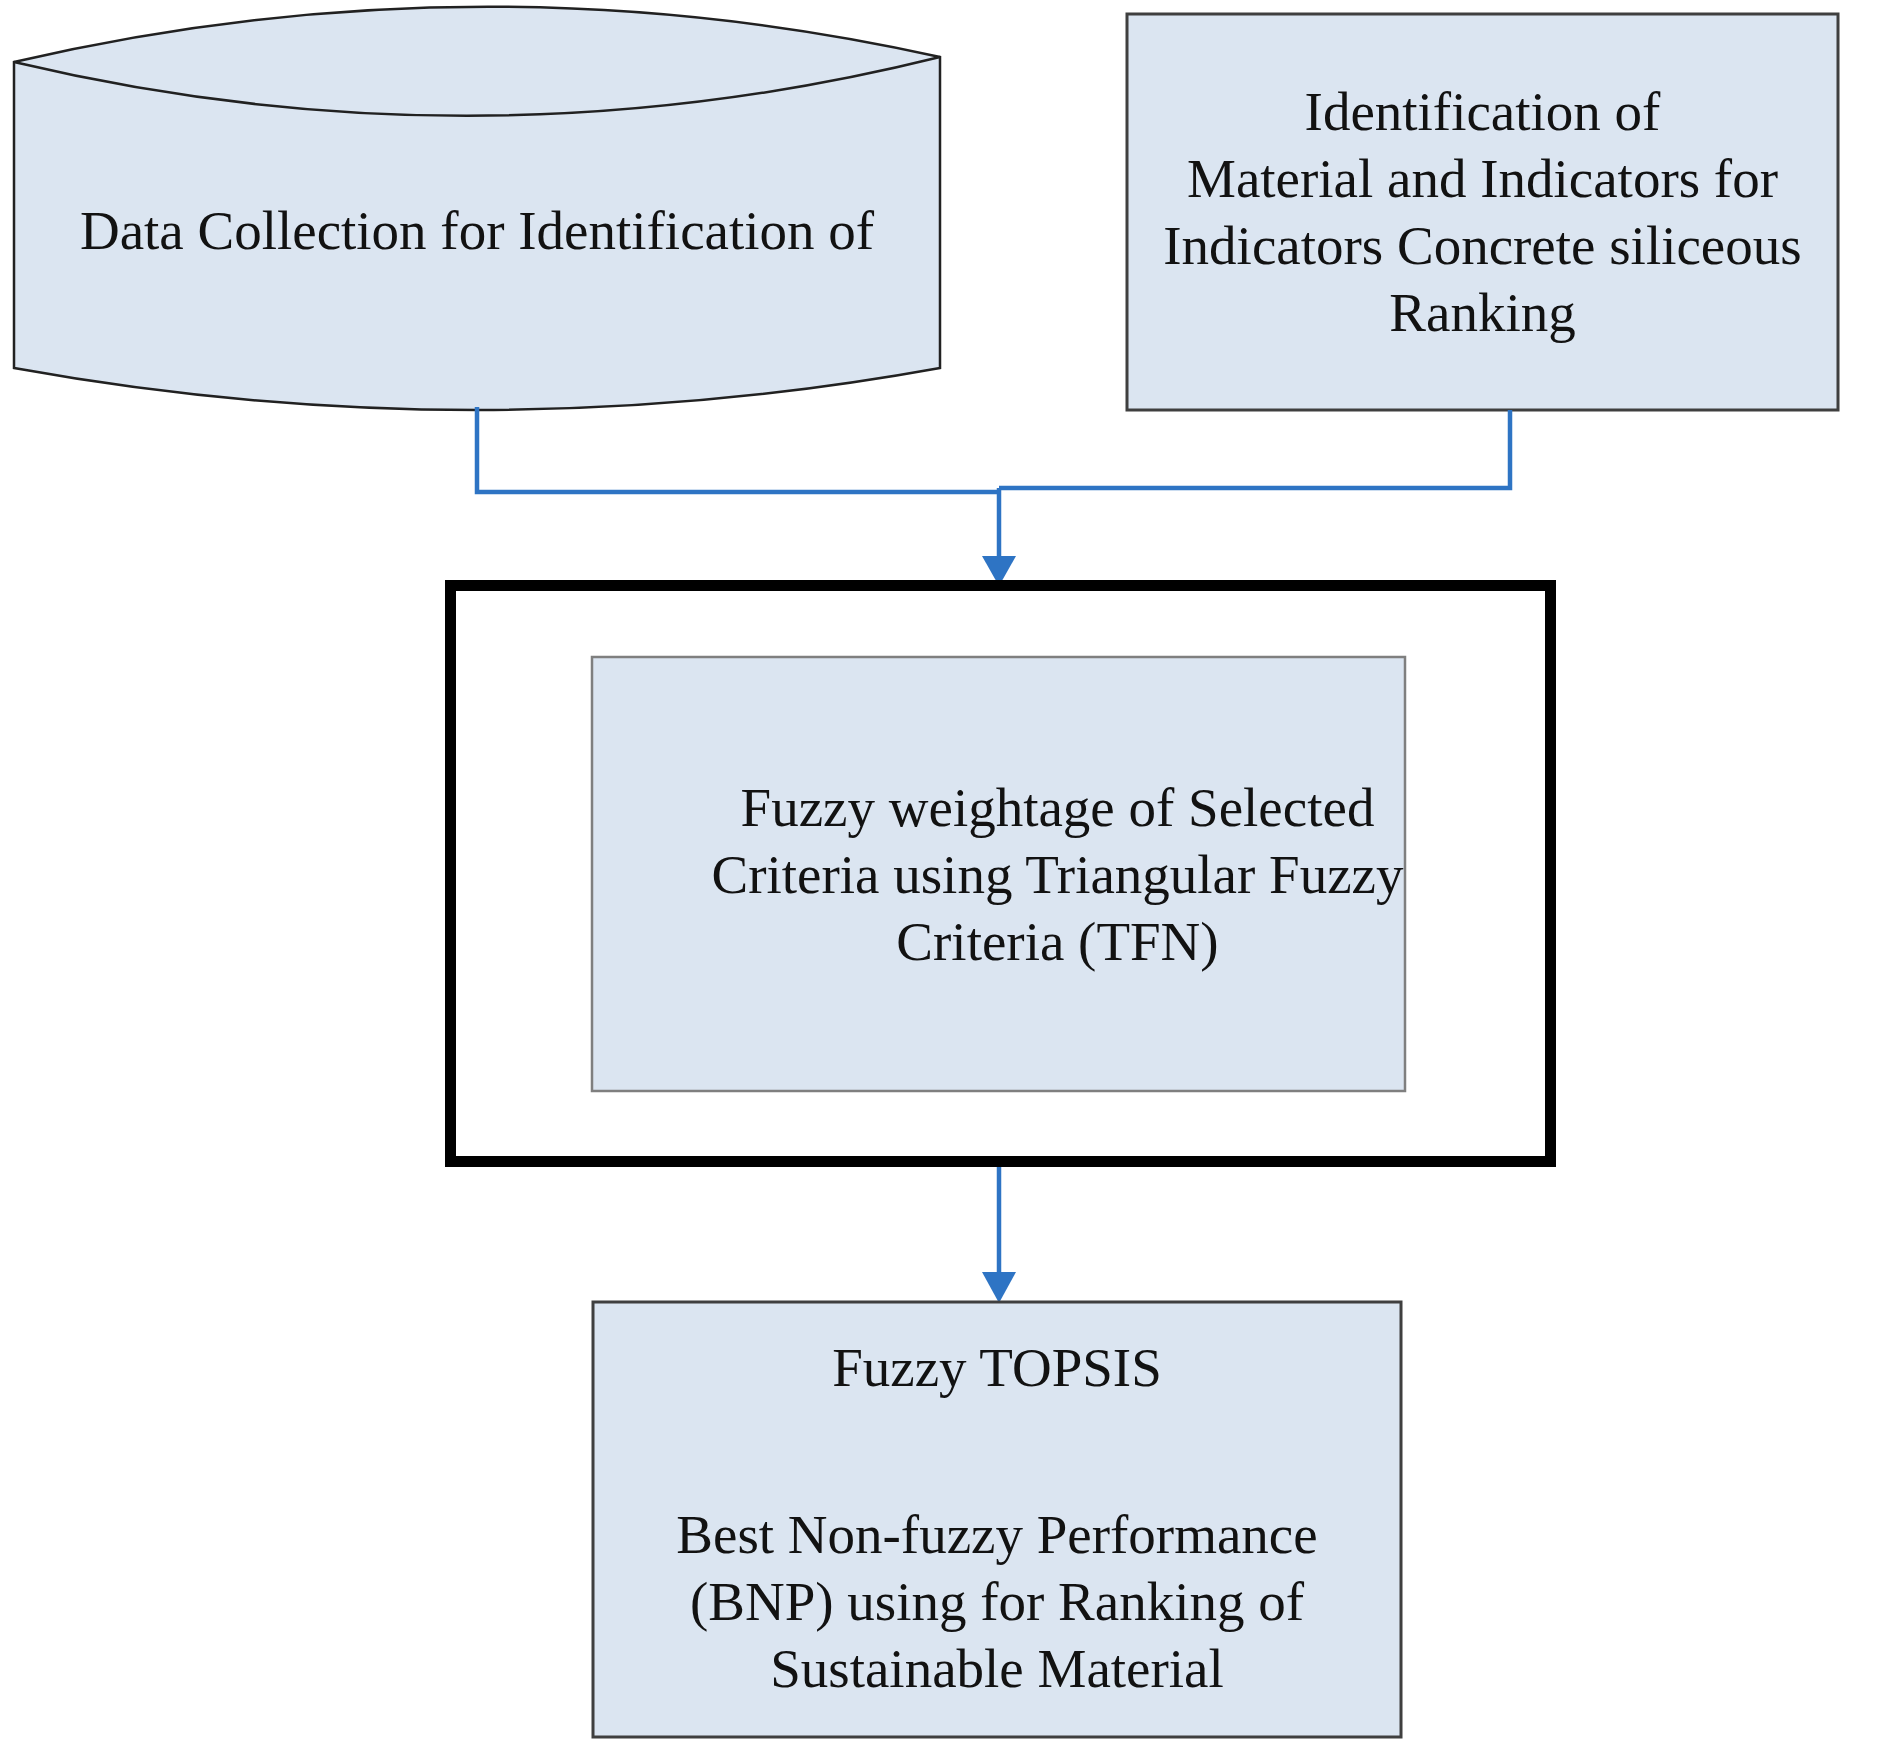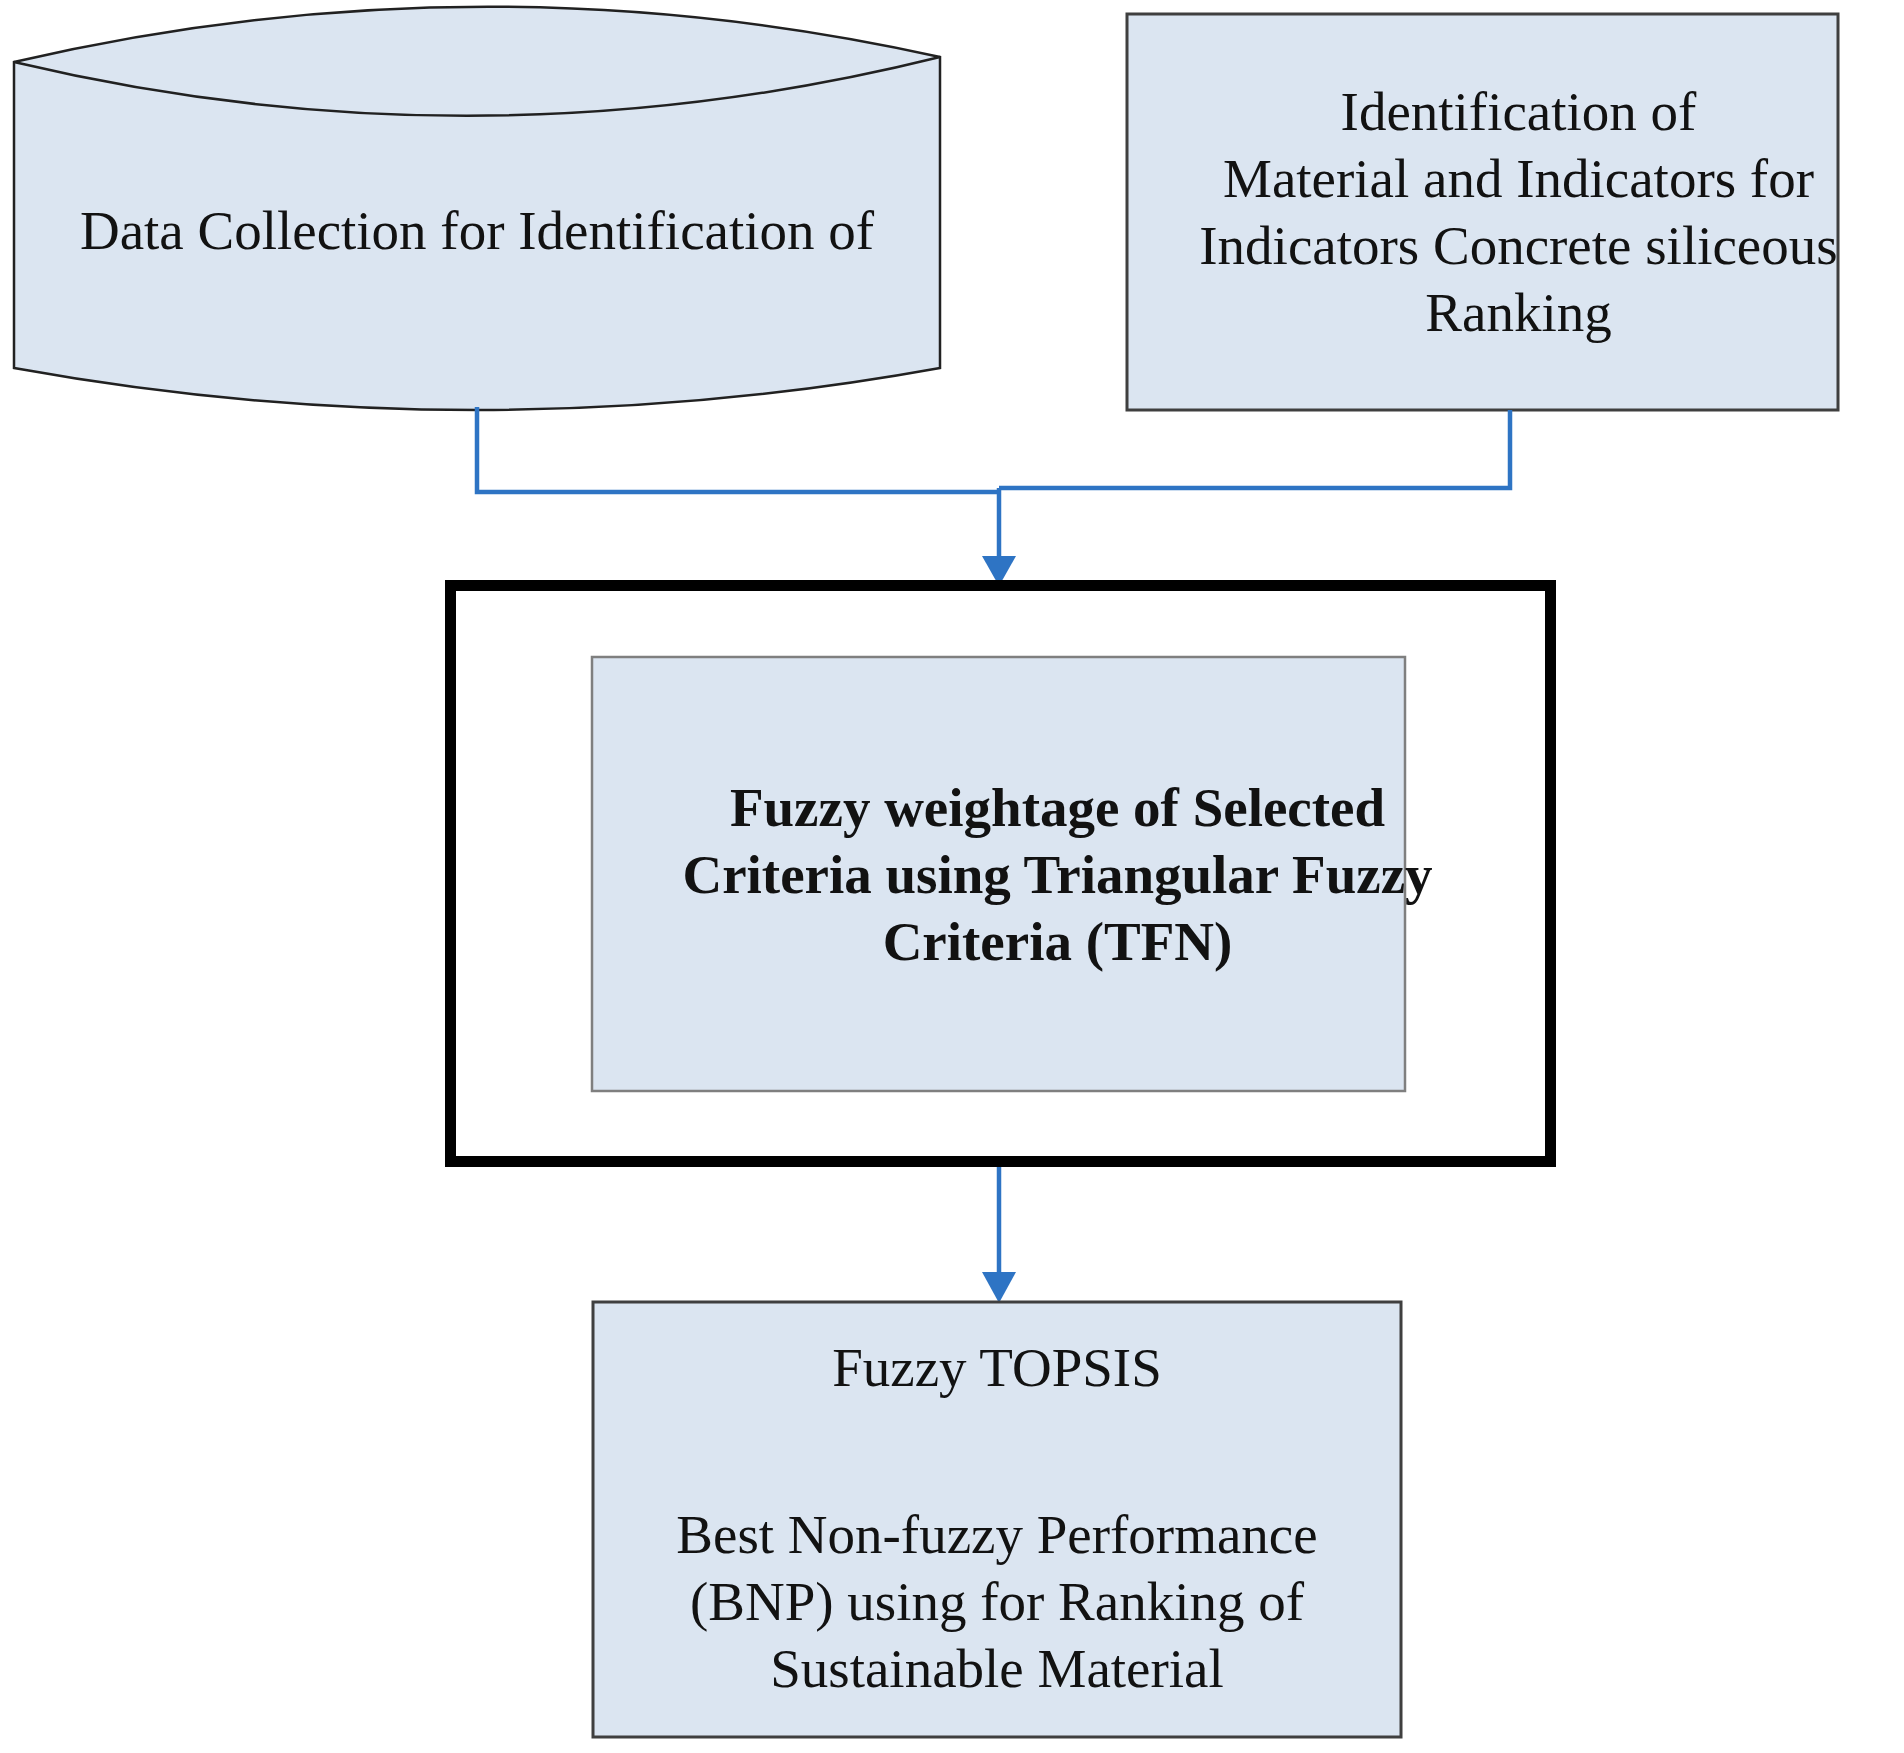--- a/index.html
+++ b/index.html
@@ -70,28 +70,28 @@
 
     <rect x="592" y="657" width="813" height="434" stroke="#7f7f7f" stroke-width="2.5" fill="#dbe5f1"></rect>
 
     <rect x="593" y="1302" width="808" height="435" stroke="#3f3f3f" stroke-width="3" fill="#dbe5f1"></rect>
   </svg>
 
   <div class="label" style="left:14px; top:70px; width:926px; height:320px;">
     <div class="line">Data Collection for Identification of</div>
   </div>
 
-  <div class="label" style="left:1127px; top:14px; width:711px; height:396px;padding-left:36px;">
+  <div class="label" style="left:1127px; top:14px; width:711px; height:396px;">
     <div class="line">Identification of</div>
     <div class="line">Material and Indicators for</div>
     <div class="line">Indicators Concrete siliceous</div>
     <div class="line">Ranking</div>
   </div>
 
-  <div class="label" style="left:592px; top:657px; width:931px; height:434px;font-weight:bold;">
+  <div class="label" style="left:592px; top:657px; width:931px; height:434px;">
     <div class="line">Fuzzy weightage of Selected</div>
     <div class="line">Criteria using Triangular Fuzzy</div>
     <div class="line">Criteria (TFN)</div>
   </div>
 
   <div class="label label-topsis" style="left:593px; top:1302px; width:808px; height:435px;">
     <div class="line">Fuzzy TOPSIS</div>
     <div class="spacer"></div>
     <div class="line">Best Non-fuzzy Performance</div>
     <div class="line">(BNP) using for Ranking of</div>

